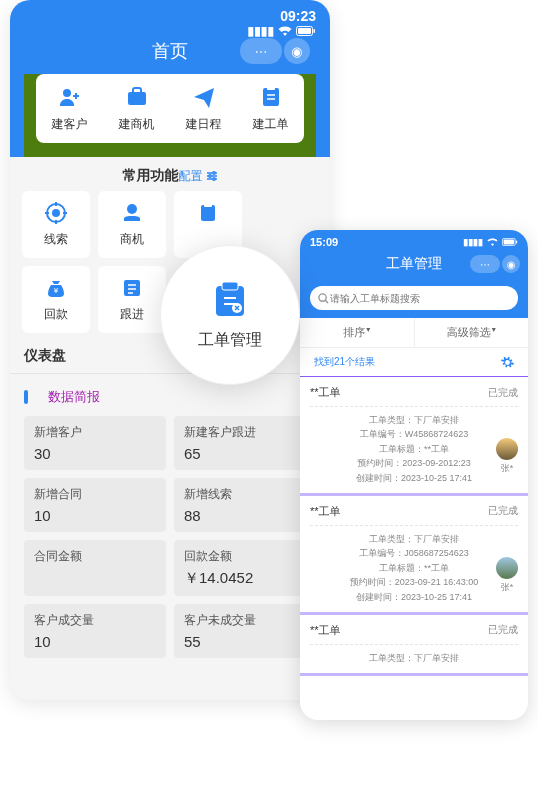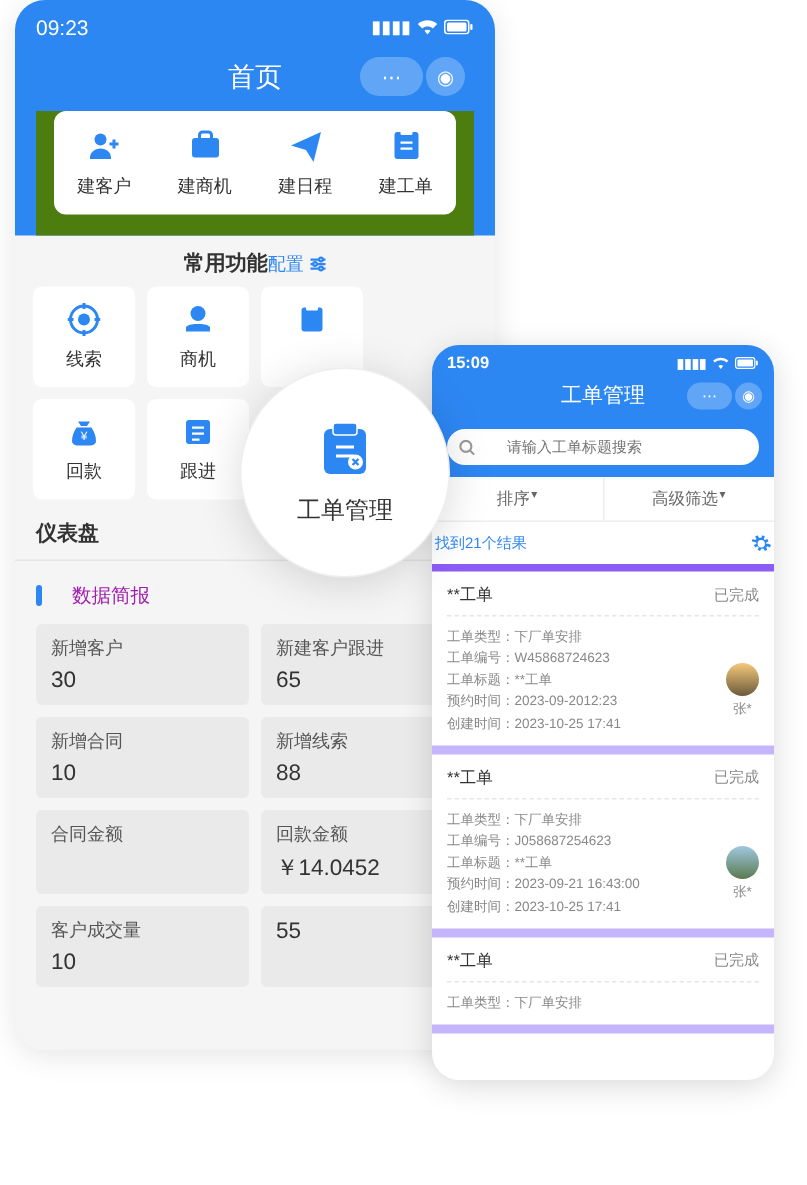--- a/index.html
+++ b/index.html
@@ -1,21 +1,21 @@
 <!DOCTYPE html>
 <html><head>
 <meta charset="utf-8">
 <style>
 * { margin: 0; padding: 0; box-sizing: border-box; font-family: -apple-system, "Helvetica Neue", Arial, sans-serif; }
 body { background: #fff; width: 538px; height: 790px; position: relative; overflow: hidden; }
 
 
 .phone1 { position: absolute; left: 10px; top: 0; width: 320px; height: 700px; background: #f5f5f5; border-radius: 20px; overflow: hidden; box-shadow: 0 4px 20px rgba(0,0,0,0.1); }
 .p1-header { background: #2d87f3; color: #fff; padding: 8px 14px 0; }
-.p1-status { display: flex; justify-content: space-between; align-items: center; font-size: 14px; font-weight: 400; height: 20px; }
+.p1-status { display: flex; justify-content: space-between; align-items: flex-end; font-size: 14px; font-weight: 700; height: 20px; flex-direction: column; }
 .p1-status-icons { display: flex; gap: 4px; align-items: center; font-size: 12px; }
 .p1-title-row { display: flex; align-items: center; justify-content: center; position: relative; height: 46px; }
 .p1-title { font-size: 18px; font-weight: 500; }
 .p1-capsule { position: absolute; right: 6px; display: flex; align-items: center; gap: 2px; }
 .capsule-btn { width: 42px; height: 26px; border-radius: 13px; background: rgba(255,255,255,0.25); display: flex; align-items: center; justify-content: center; font-size: 13px; }
 .capsule-btn.circle { width: 26px; }
 .p1-quick { background: #4d7c0f; padding: 0 12px 14px; }
 .p1-quick-card { background: #fff; border-radius: 8px; display: flex; padding: 10px 0; }
 .quick-item { flex: 1; display: flex; flex-direction: column; align-items: center; gap: 6px; }
 .quick-icon { width: 26px; height: 26px; display: flex; align-items: center; justify-content: center; color: #2d87f3; font-size: 22px; }
@@ -38,42 +38,42 @@
 .stat-card { background: #eaeaea; border-radius: 4px; padding: 8px 10px; }
 .stat-label { font-size: 12px; color: #555; margin-bottom: 4px; }
 .stat-value { font-size: 15px; font-weight: 500; color: #333; }
 
 
 .bubble { position: absolute; left: 160px; top: 245px; width: 140px; height: 140px; border-radius: 50%; background: #fff; box-shadow: 0 4px 30px rgba(0,0,0,0.15); display: flex; flex-direction: column; align-items: center; justify-content: center; gap: 10px; z-index: 30; border: 1px solid #eee; }
 .bubble-icon { width: 40px; height: 40px; color: #2d87f3; }
 .bubble-label { font-size: 16px; color: #333; font-weight: 500; }
 
 
-.phone2 { position: absolute; left: 288px; top: 230px; width: 228px; height: 490px; background: #fff; border-radius: 18px; overflow: hidden; box-shadow: 0 4px 20px rgba(0,0,0,0.15); z-index: 20; }
+.phone2 { position: absolute; left: 300px; top: 230px; width: 228px; height: 490px; background: #fff; border-radius: 18px; overflow: hidden; box-shadow: 0 4px 20px rgba(0,0,0,0.15); z-index: 20; }
 .p2-header { background: #2d87f3; color: #fff; }
 .p2-status { display: flex; justify-content: space-between; padding: 6px 10px 0; font-size: 11px; font-weight: 600; height: 18px; }
 .p2-title-row { display: flex; align-items: center; justify-content: center; position: relative; height: 32px; }
 .p2-title { font-size: 14px; }
 .p2-capsule { position: absolute; right: 8px; display: flex; gap: 2px; }
 .p2-capsule .capsule-btn { width: 30px; height: 18px; border-radius: 9px; font-size: 10px; }
 .p2-capsule .capsule-btn.circle { width: 18px; }
 .p2-search { padding: 6px 10px 8px; }
-.p2-search-box { background: #fff; border-radius: 12px; height: 24px; display: flex; align-items: center; padding: 0 8px; gap: 21px; }
+.p2-search-box { background: #fff; border-radius: 12px; height: 24px; display: flex; align-items: center; padding: 0 8px; gap: 1px; }
 .p2-search-box input { border: none; outline: none; font-size: 10px; flex: 1; color: #333; }
 .p2-search-icon { color: #999; font-size: 11px; }
 
 .p2-filter { display: flex; border-bottom: 1px solid #eee; }
 .p2-filter-item { flex: 1; text-align: center; padding: 7px 0; font-size: 11px; color: #666; display:flex; justify-content:center; align-items:flex-start; gap:1px; }
 .p2-filter-sep { width: 1px; background: #eee; }
 
-.p2-result-bar { display: flex; justify-content: space-between; align-items: center; padding: 7px 2px; font-size: 10px; color: #2d87f3; border-bottom: 5px solid #8b5cf6; }
+.p2-result-bar { display: flex; justify-content: space-between; align-items: center; padding: 7px 14px; font-size: 10px; color: #2d87f3; border-bottom: 1px solid #8b5cf6; }
 .gear { color: #2d87f3; font-size: 13px; }
 
 .p2-list { }
-.p2-item { border-bottom: 6px solid #c4b5fd; padding: 8px 10px; position: relative; }
+.p2-item { border-bottom: 3px solid #c4b5fd; padding: 8px 10px; position: relative; text-align: center; }
 .p2-item-head { display: flex; justify-content: space-between; align-items: center; margin-bottom: 6px; border-bottom: 1px dashed #e5e5e5; padding-bottom: 6px; }
 .p2-item-title { font-size: 11px; color: #333; font-weight: 500; }
 .p2-item-status { font-size: 10px; color: #888; }
 .p2-item-body { font-size: 9px; color: #888; line-height: 1.6; }
 .p2-item-body div { white-space: nowrap; overflow: hidden; text-overflow: ellipsis; }
 .p2-avatar { position: absolute; right: 10px; bottom: 18px; display: flex; flex-direction: column; align-items: center; gap: 2px; }
 .p2-avatar-img { width: 22px; height: 22px; border-radius: 50%; background: linear-gradient(#f5c97b, #6b5a3a); }
 .p2-avatar-img.b { background: linear-gradient(#a0c8e0, #5a7a50); }
 .p2-avatar-name { font-size: 9px; color: #888; }
 
@@ -245,20 +245,21 @@
       </div>
     <div class="stat-card">
         <div class="stat-label">回款金额</div>
         <div class="stat-value">￥14.0452</div>
       </div>
     <div class="stat-card">
         <div class="stat-label">客户成交量</div>
         <div class="stat-value">10</div>
       </div>
     <div class="stat-card">
+        <div class="stat-label">客户未成交量</div>
         <div class="stat-value">55</div>
       </div>
   </div>
 </div>
 
 <div class="bubble">
   <span class="bubble-icon">
     <svg width="40" height="40" viewBox="0 0 40 40" fill="#2d87f3">
         <rect x="6" y="6" width="28" height="30" rx="4"></rect>
         <rect x="12" y="2" width="16" height="8" rx="2" fill="#2d87f3" stroke="#fff" stroke-width="1"></rect>

